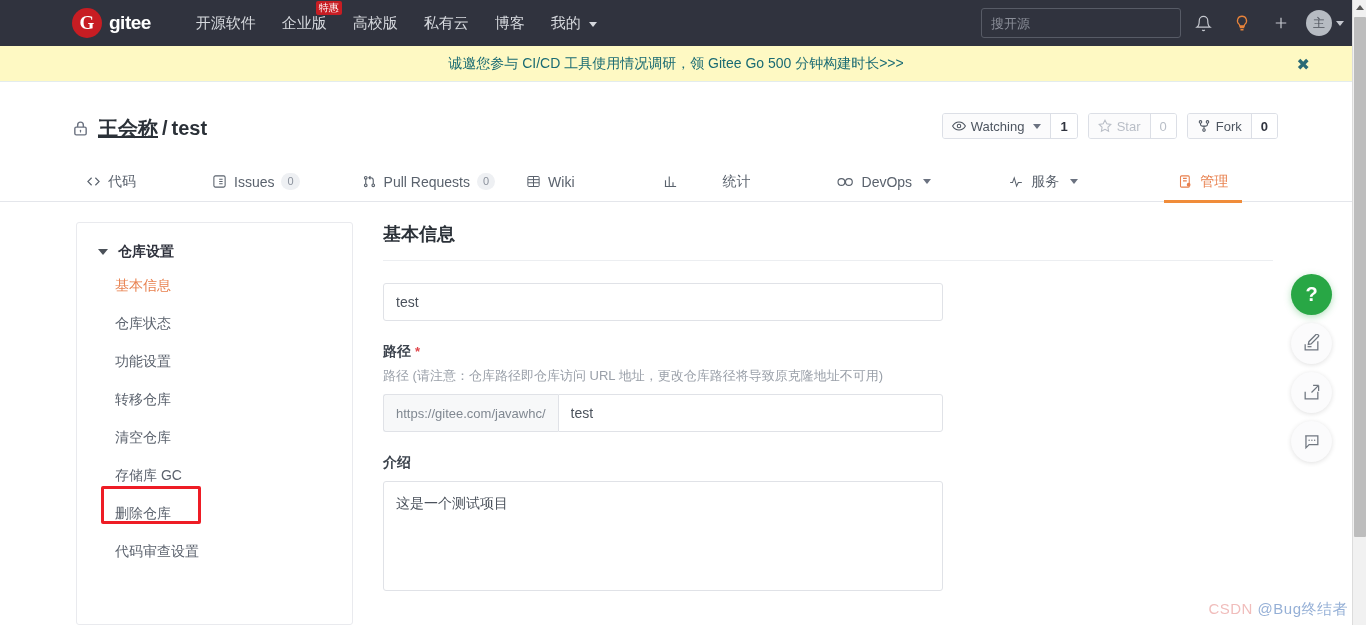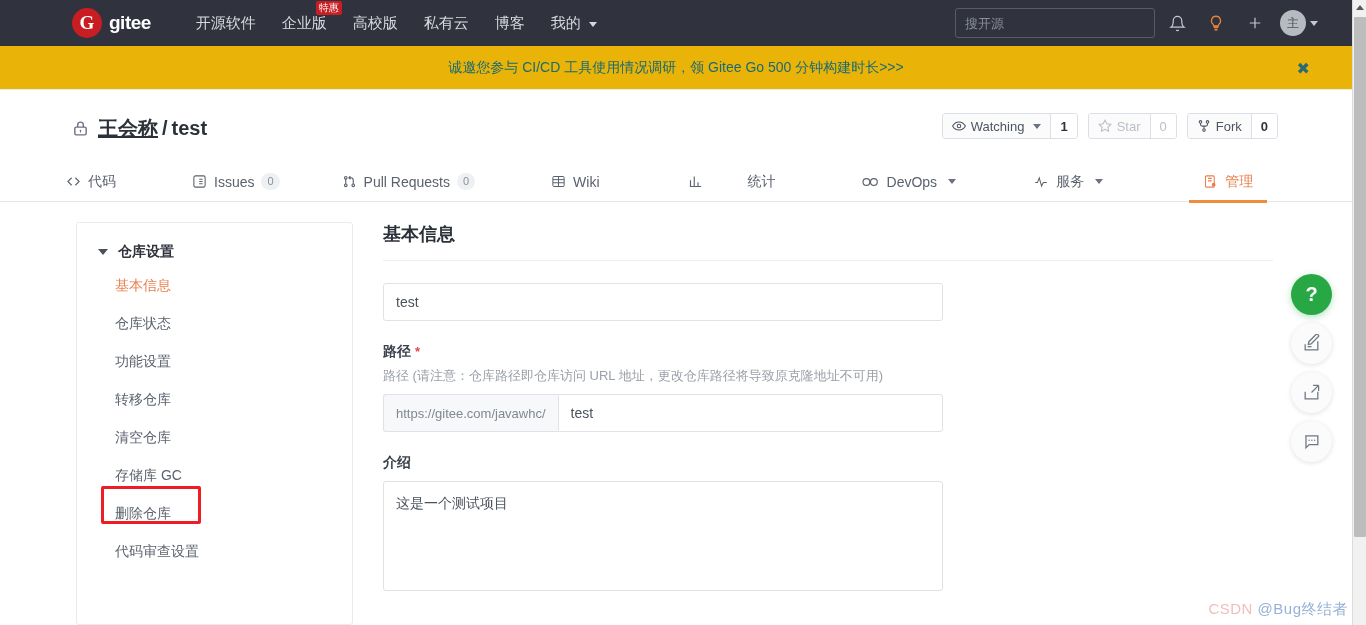--- a/index.html
+++ b/index.html
@@ -34,43 +34,43 @@
     position:absolute; top:1px; right:-2px;
     background:#c71d23; color:#fff; font-size:10px;
     padding:1px 3px; border-radius:2px; line-height:1.15;
     height:14px;
   }
   .caret-down {
     display:inline-block; width:0; height:0; margin-left:4px;
     border-left:4px solid transparent; border-right:4px solid transparent;
     border-top:5px solid currentColor; vertical-align:middle;
   }
-  .nav-right { margin-left:auto; display:flex; align-items:center; padding-right:34px; }
+  .nav-right { margin-left:auto; display:flex; align-items:center; padding-right:8px; }
   .search-box {
     width:200px; height:30px; border:1px solid #575b66; border-radius:3px;
     background:transparent; color:#cdd0d6; font-size:13px; padding:0 9px;
     outline:none;
   }
   .search-box::placeholder { color:#8b8f99; }
   .nav-icon {
     width:34px; height:34px; margin-left:5px; cursor:pointer;
     display:flex; align-items:center; justify-content:center; color:#c5c8cf;
   }
   .avatar-wrap { display:flex; align-items:center; margin-left:8px; cursor:pointer; }
   .avatar {
     width:26px; height:26px; border-radius:50%;
     background:#b6bbc2; color:#4a4f58; font-size:12px;
     display:flex; align-items:center; justify-content:center;
   }
   .avatar-caret { color:#c5c8cf; margin-left:4px; }
 
   
   .banner {
-    position:absolute; top:46px; left:0; width:1352px; height:44px;
-    background:#eab308; border-bottom:1px solid #e3eced;
+    position:absolute; top:46px; left:0; width:1352px; height:36px;
+    background:#fef9c3; border-bottom:1px solid #e3eced;
     display:flex; align-items:center; justify-content:center;
   }
   .banner-text { color:#1a6b73; font-size:14px; cursor:pointer; }
   .banner-close {
     position:absolute; right:42px; top:50%; transform:translateY(-50%);
     color:#2a6a75; font-size:16px; cursor:pointer; font-weight:bold;
   }
 
   
   .repo-header {
@@ -104,21 +104,21 @@
     padding:0 9px; height:100%; display:flex; align-items:center;
     font-size:13px; font-weight:bold; color:#30333e;
     border-left:1px solid #dcdfe6; background:#fff;
   }
   .btn-count.dim { color:#b9bec7; font-weight:normal; }
 
   
   .tabs {
     position:absolute; top:162px; left:0; width:1352px; height:40px;
     border-bottom:1px solid #e4e6eb; display:flex; align-items:center;
-    padding-left:66px; background:#fff;
+    padding-left:86px; background:#fff;
   }
   .tab {
     display:flex; align-items:center; gap:7px; height:40px;
     font-size:14px; color:#5a626d; cursor:pointer; position:relative;
     margin-right:76px; white-space:nowrap;
   }
   .tab.active { color:#e8804e; font-weight:500; }
   .tab.active::after {
     content:""; position:absolute; left:-14px; right:-14px; bottom:-1px;
     height:3px; background:#f08c3a;
@@ -354,21 +354,21 @@
 
     <div class="tab" style="margin-right:62px;">
       <svg width="15" height="15" viewBox="0 0 24 24" fill="none" stroke="currentColor" stroke-width="1.7">
         <rect x="3" y="3" width="18" height="18" rx="2.5"></rect>
           <path d="M8 8.5h.01M8 12h.01M8 15.5h.01M11.5 8.5H17M11.5 12H17M11.5 15.5H17"></path>
       </svg>
       <span>Issues</span>
       <span class="tab-badge">0</span>
     </div>
 
-    <div class="tab" style="margin-right:76px;">
+    <div class="tab" style="margin-right:31px;">
       <svg width="15" height="15" viewBox="0 0 24 24" fill="none" stroke="currentColor" stroke-width="1.8">
         <circle cx="6" cy="6" r="2.1"></circle>
           <circle cx="6" cy="18" r="2.1"></circle>
           <circle cx="18" cy="18" r="2.1"></circle>
         <path d="M6 8.1v7.8M18 15.9V10a4 4 0 0 0-4-4h-2.5M13.5 3.6L11 6l2.5 2.4"></path>
       </svg>
       <span>Pull Requests</span>
       <span class="tab-badge">0</span>
     </div>
 

